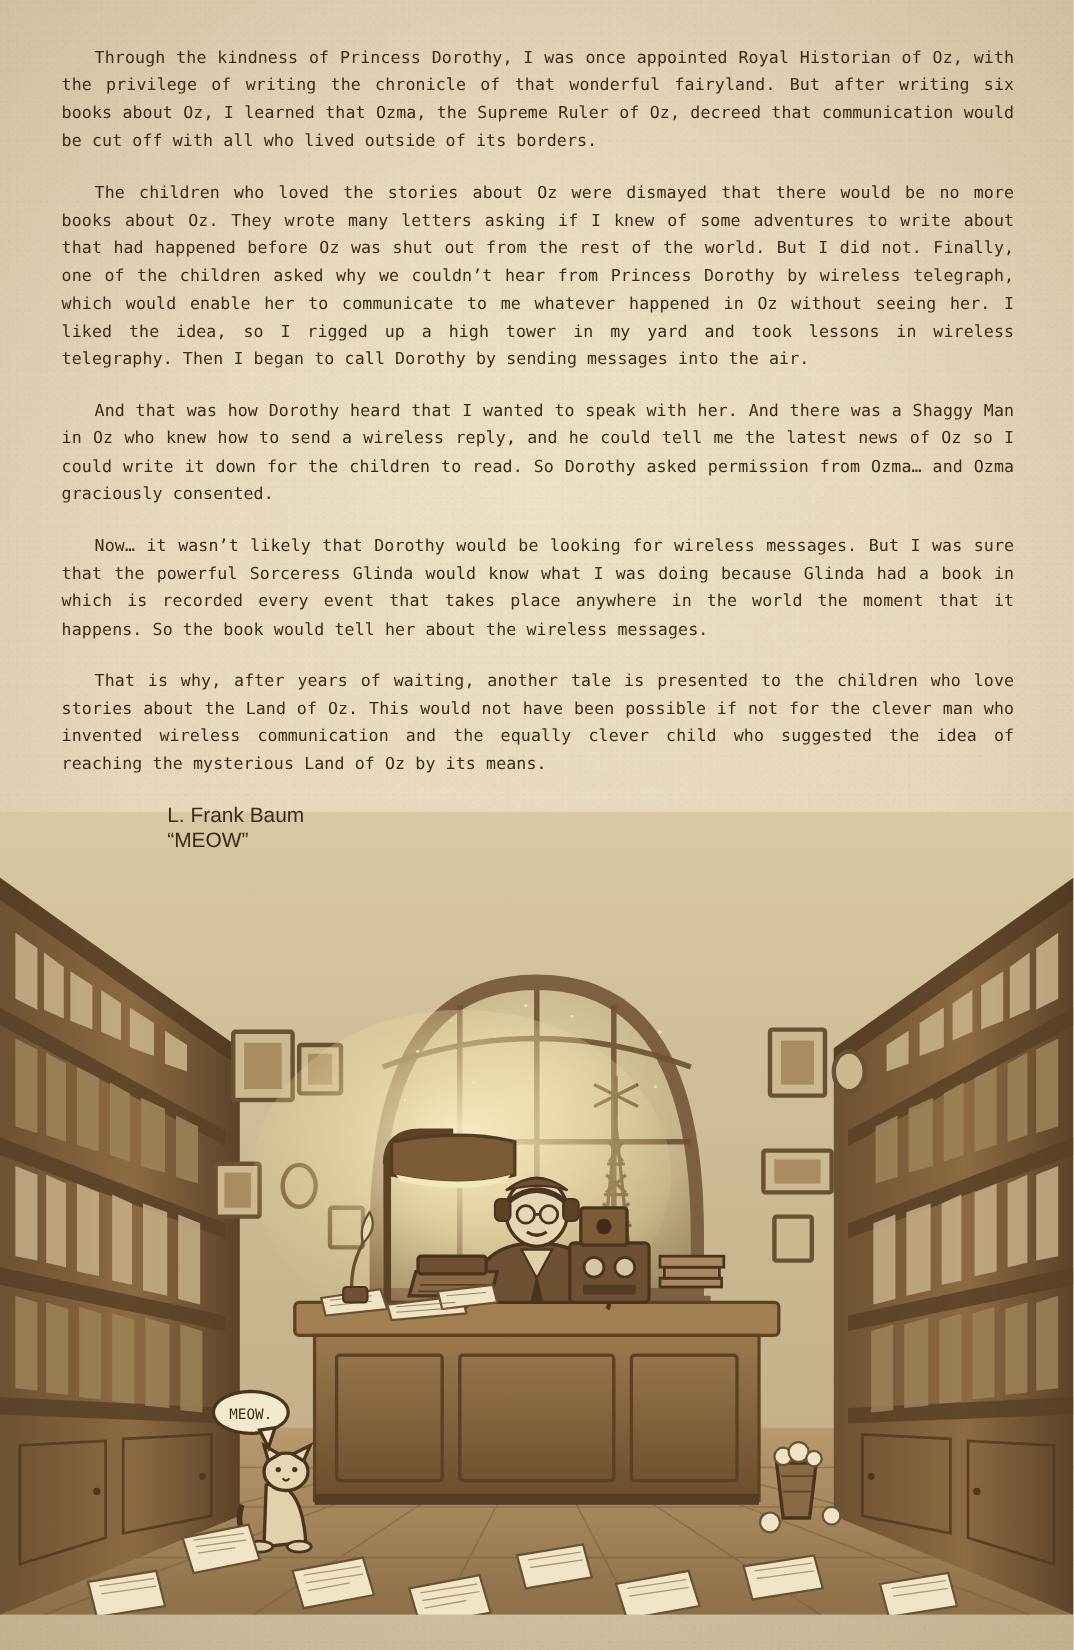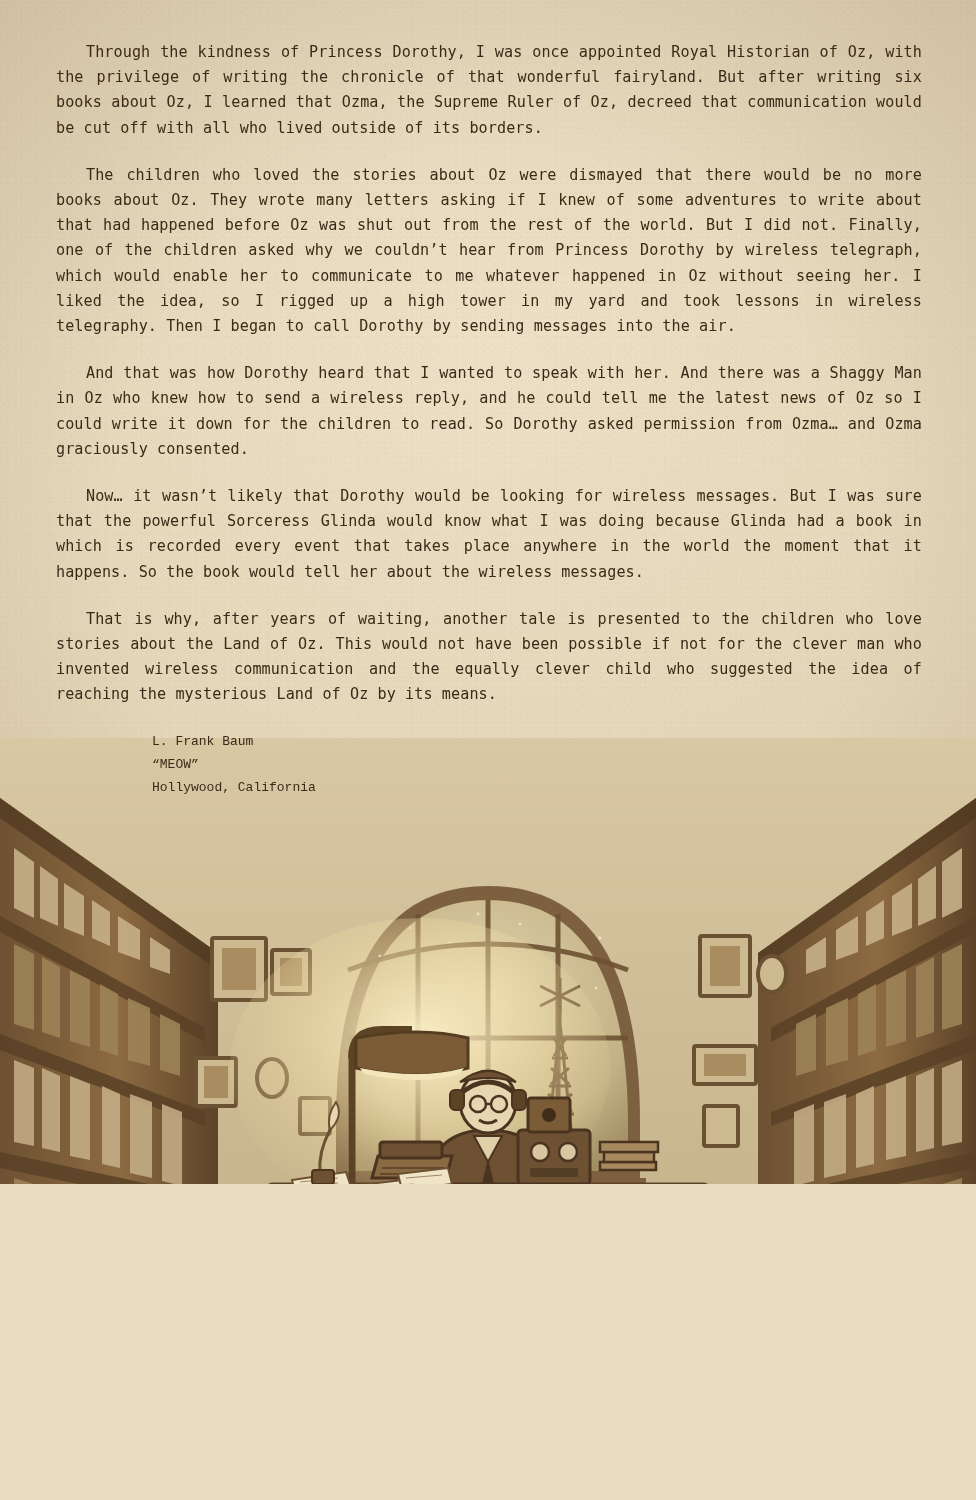--- a/index.html
+++ b/index.html
@@ -9,21 +9,21 @@
   body {
     width: 976px;
     height: 1500px;
     overflow: hidden;
     background: #e8dcc0;
     font-family: "DejaVu Sans Mono", monospace;
   }
   .page {
     position: relative;
     width: 976px;
-    height: 1184px;
+    height: 1500px;
     background:
       radial-gradient(ellipse 120% 80% at 50% 30%, #ece0c6 0%, #e2d5b6 55%, #d6c8a6 100%);
     overflow: hidden;
   }
   
   .grain {
     position: absolute;
     inset: 0;
     pointer-events: none;
     opacity: .35;
@@ -55,22 +55,22 @@
     font-family: "DejaVu Sans Mono", monospace;
     font-size: 15.1px;
     line-height: 25.2px;
     color: #3b2a18;
     text-align: justify;
     text-indent: 30px;
     letter-spacing: .1px;
   }
   .signature {
     margin: 22px 0 0 96px;
-    font-family: Liberation Mono, monospace;
-    font-size: 13px;
+    font-family: Liberation Sans, sans-serif;
+    font-size: 19px;
     line-height: 23px;
     color: #3b2a18;
   }
   .signature div { white-space: pre; }
 
   
   .illustration {
     position: absolute;
     left: 0;
     top: 738px;
@@ -88,21 +88,20 @@
 
   <div class="foreword">
     <p class="para">Through the kindness of Princess Dorothy, I was once appointed Royal Historian of Oz, with the privilege of writing the chronicle of that wonderful fairyland. But after writing six books about Oz, I learned that Ozma, the Supreme Ruler of Oz, decreed that communication would be cut off with all who lived outside of its borders.</p>
     <p class="para">The children who loved the stories about Oz were dismayed that there would be no more books about Oz. They wrote many letters asking if I knew of some adventures to write about that had happened before Oz was shut out from the rest of the world. But I did not. Finally, one of the children asked why we couldn’t hear from Princess Dorothy by wireless telegraph, which would enable her to communicate to me whatever happened in Oz without seeing her. I liked the idea, so I rigged up a high tower in my yard and took lessons in wireless telegraphy. Then I began to call Dorothy by sending messages into the air.</p>
     <p class="para">And that was how Dorothy heard that I wanted to speak with her. And there was a Shaggy Man in Oz who knew how to send a wireless reply, and he could tell me the latest news of Oz so I could write it down for the children to read. So Dorothy asked permission from Ozma… and Ozma graciously consented.</p>
     <p class="para">Now… it wasn’t likely that Dorothy would be looking for wireless messages. But I was sure that the powerful Sorceress Glinda would know what I was doing because Glinda had a book in which is recorded every event that takes place anywhere in the world the moment that it happens. So the book would tell her about the wireless messages.</p>
     <p class="para">That is why, after years of waiting, another tale is presented to the children who love stories about the Land of Oz. This would not have been possible if not for the clever man who invented wireless communication and the equally clever child who suggested the idea of reaching the mysterious Land of Oz by its means.</p>
     <div class="signature">
       <div>L. Frank Baum</div>
       <div>“MEOW”</div>
-      <div>Hollywood, California</div>
     </div>
   </div>
 
   <div class="illustration">
     <svg viewBox="0 0 976 730" width="976" height="730" xmlns="http://www.w3.org/2000/svg">
       <defs>
         <linearGradient id="floorG" x1="0" y1="0" x2="0" y2="1">
           <stop offset="0%" stop-color="#b99a6c"></stop>
           <stop offset="100%" stop-color="#8d6f48"></stop>
         </linearGradient>

